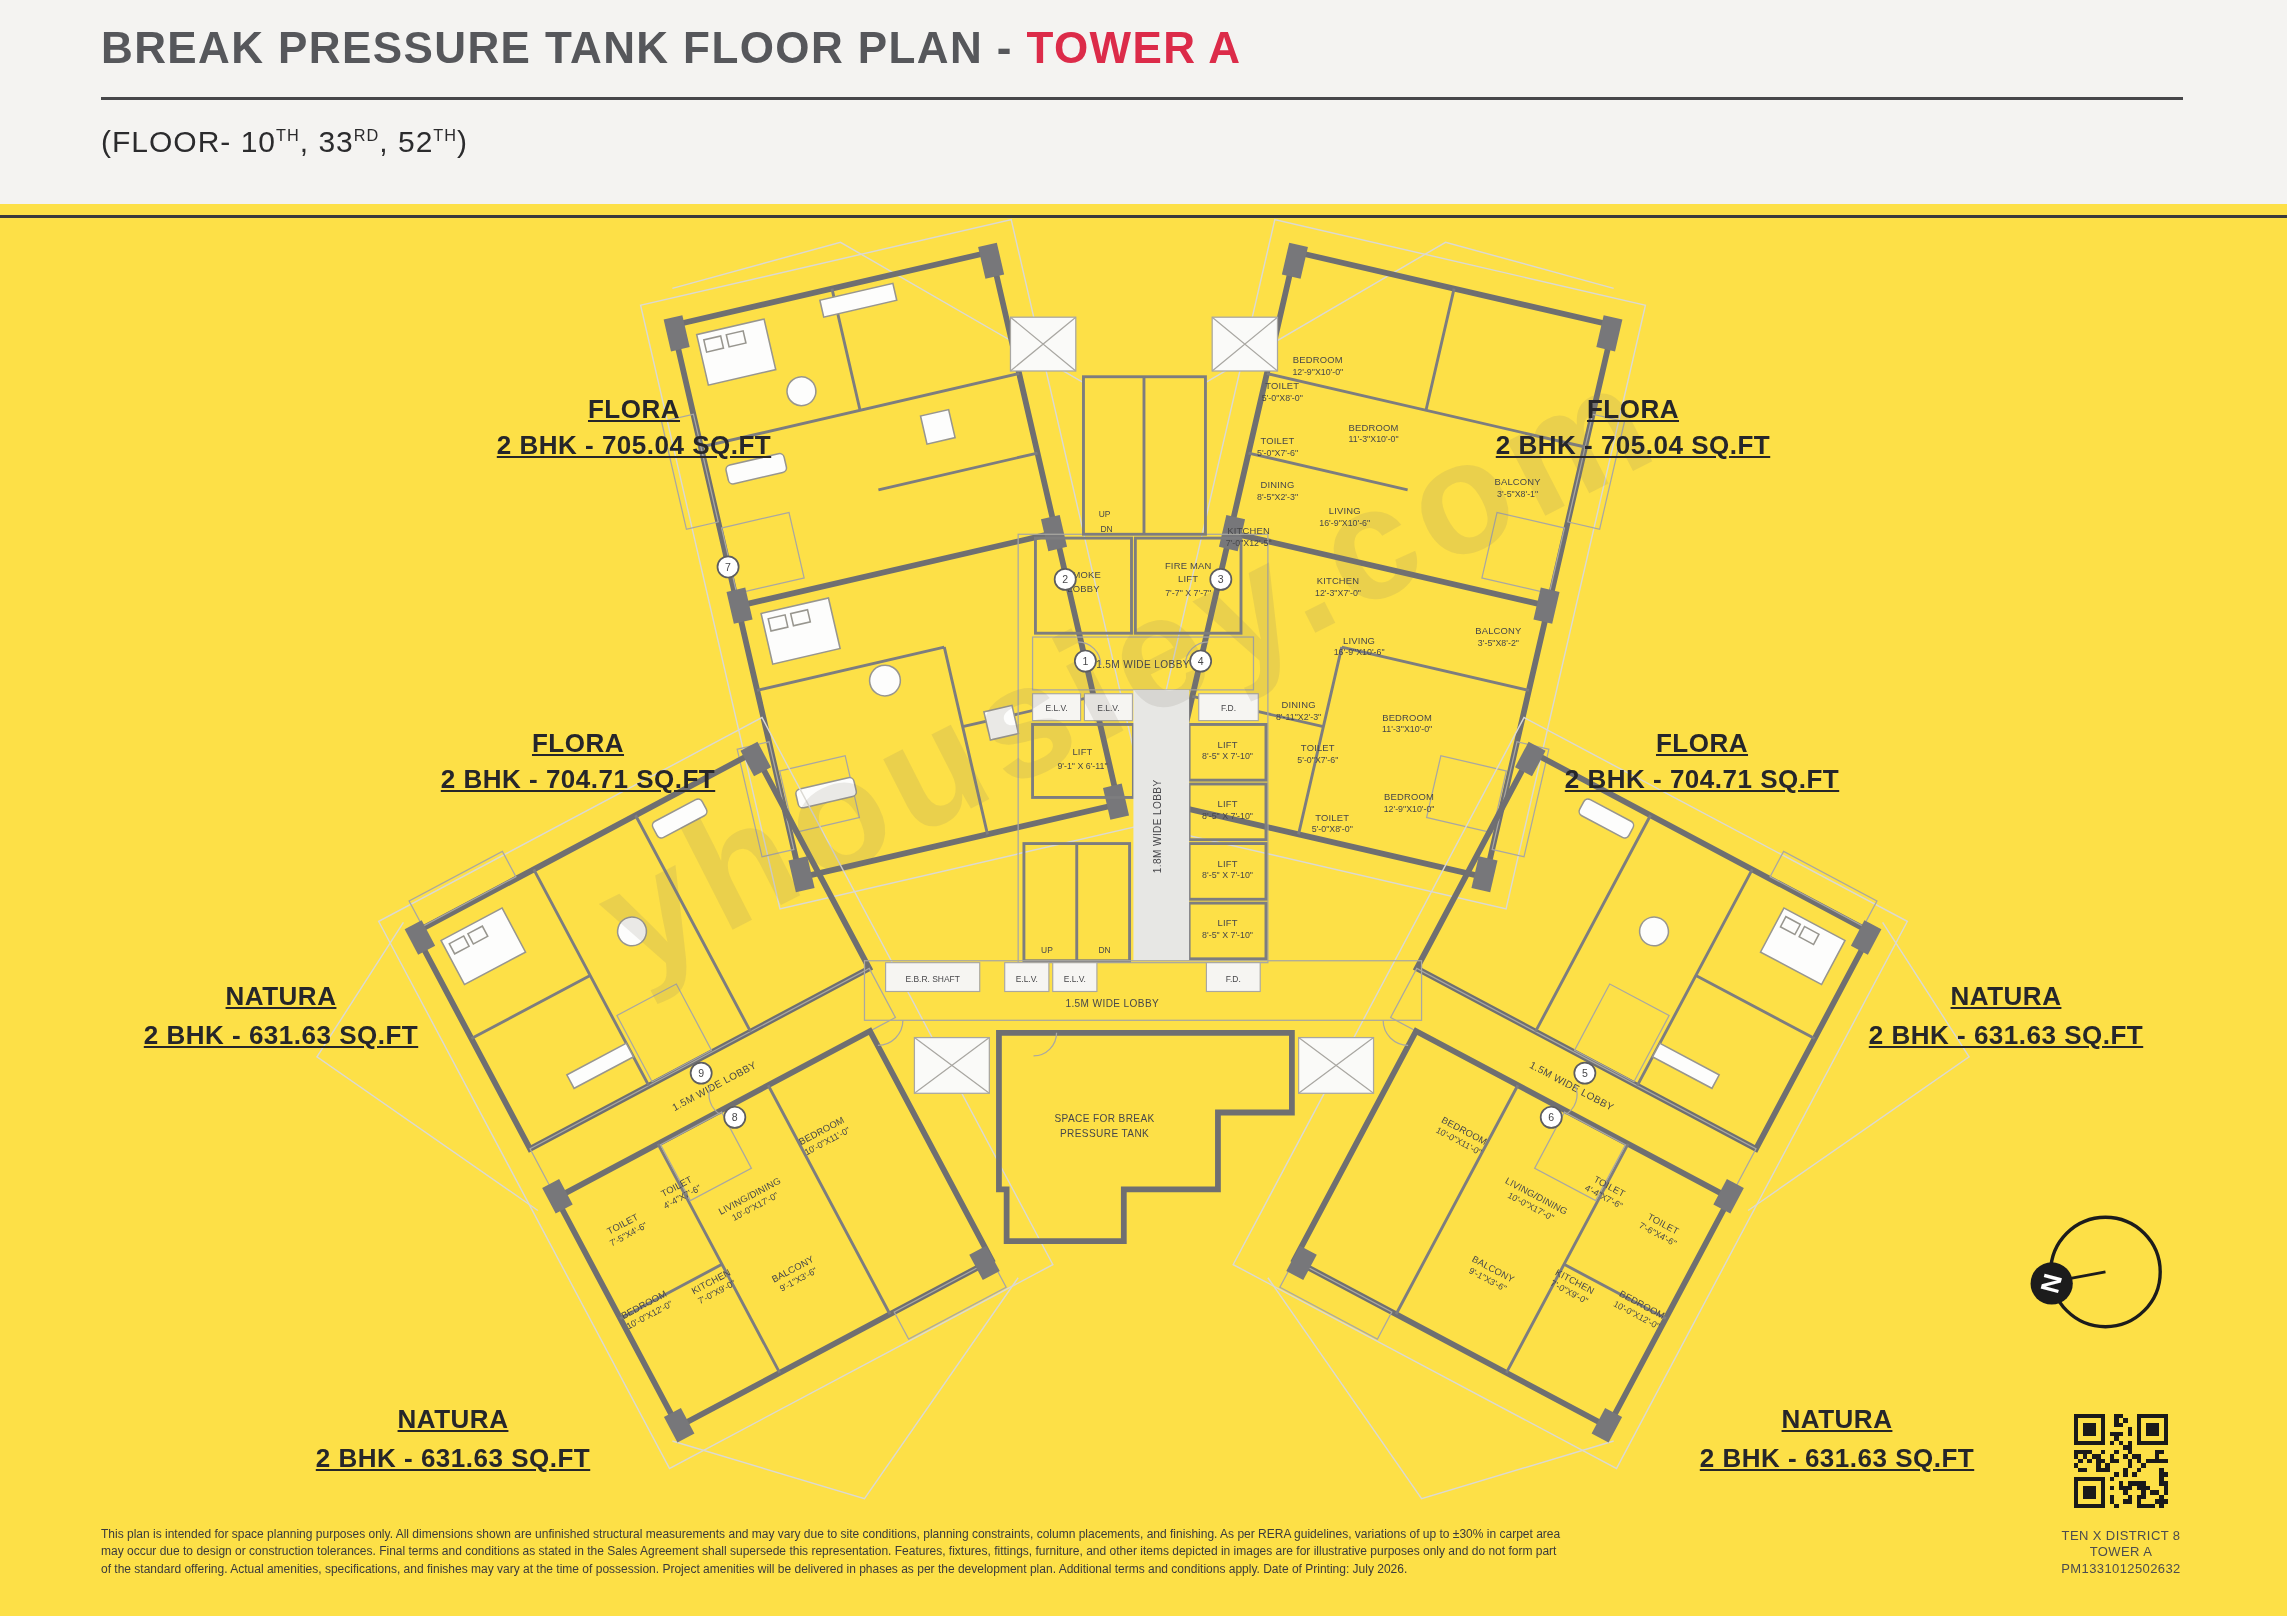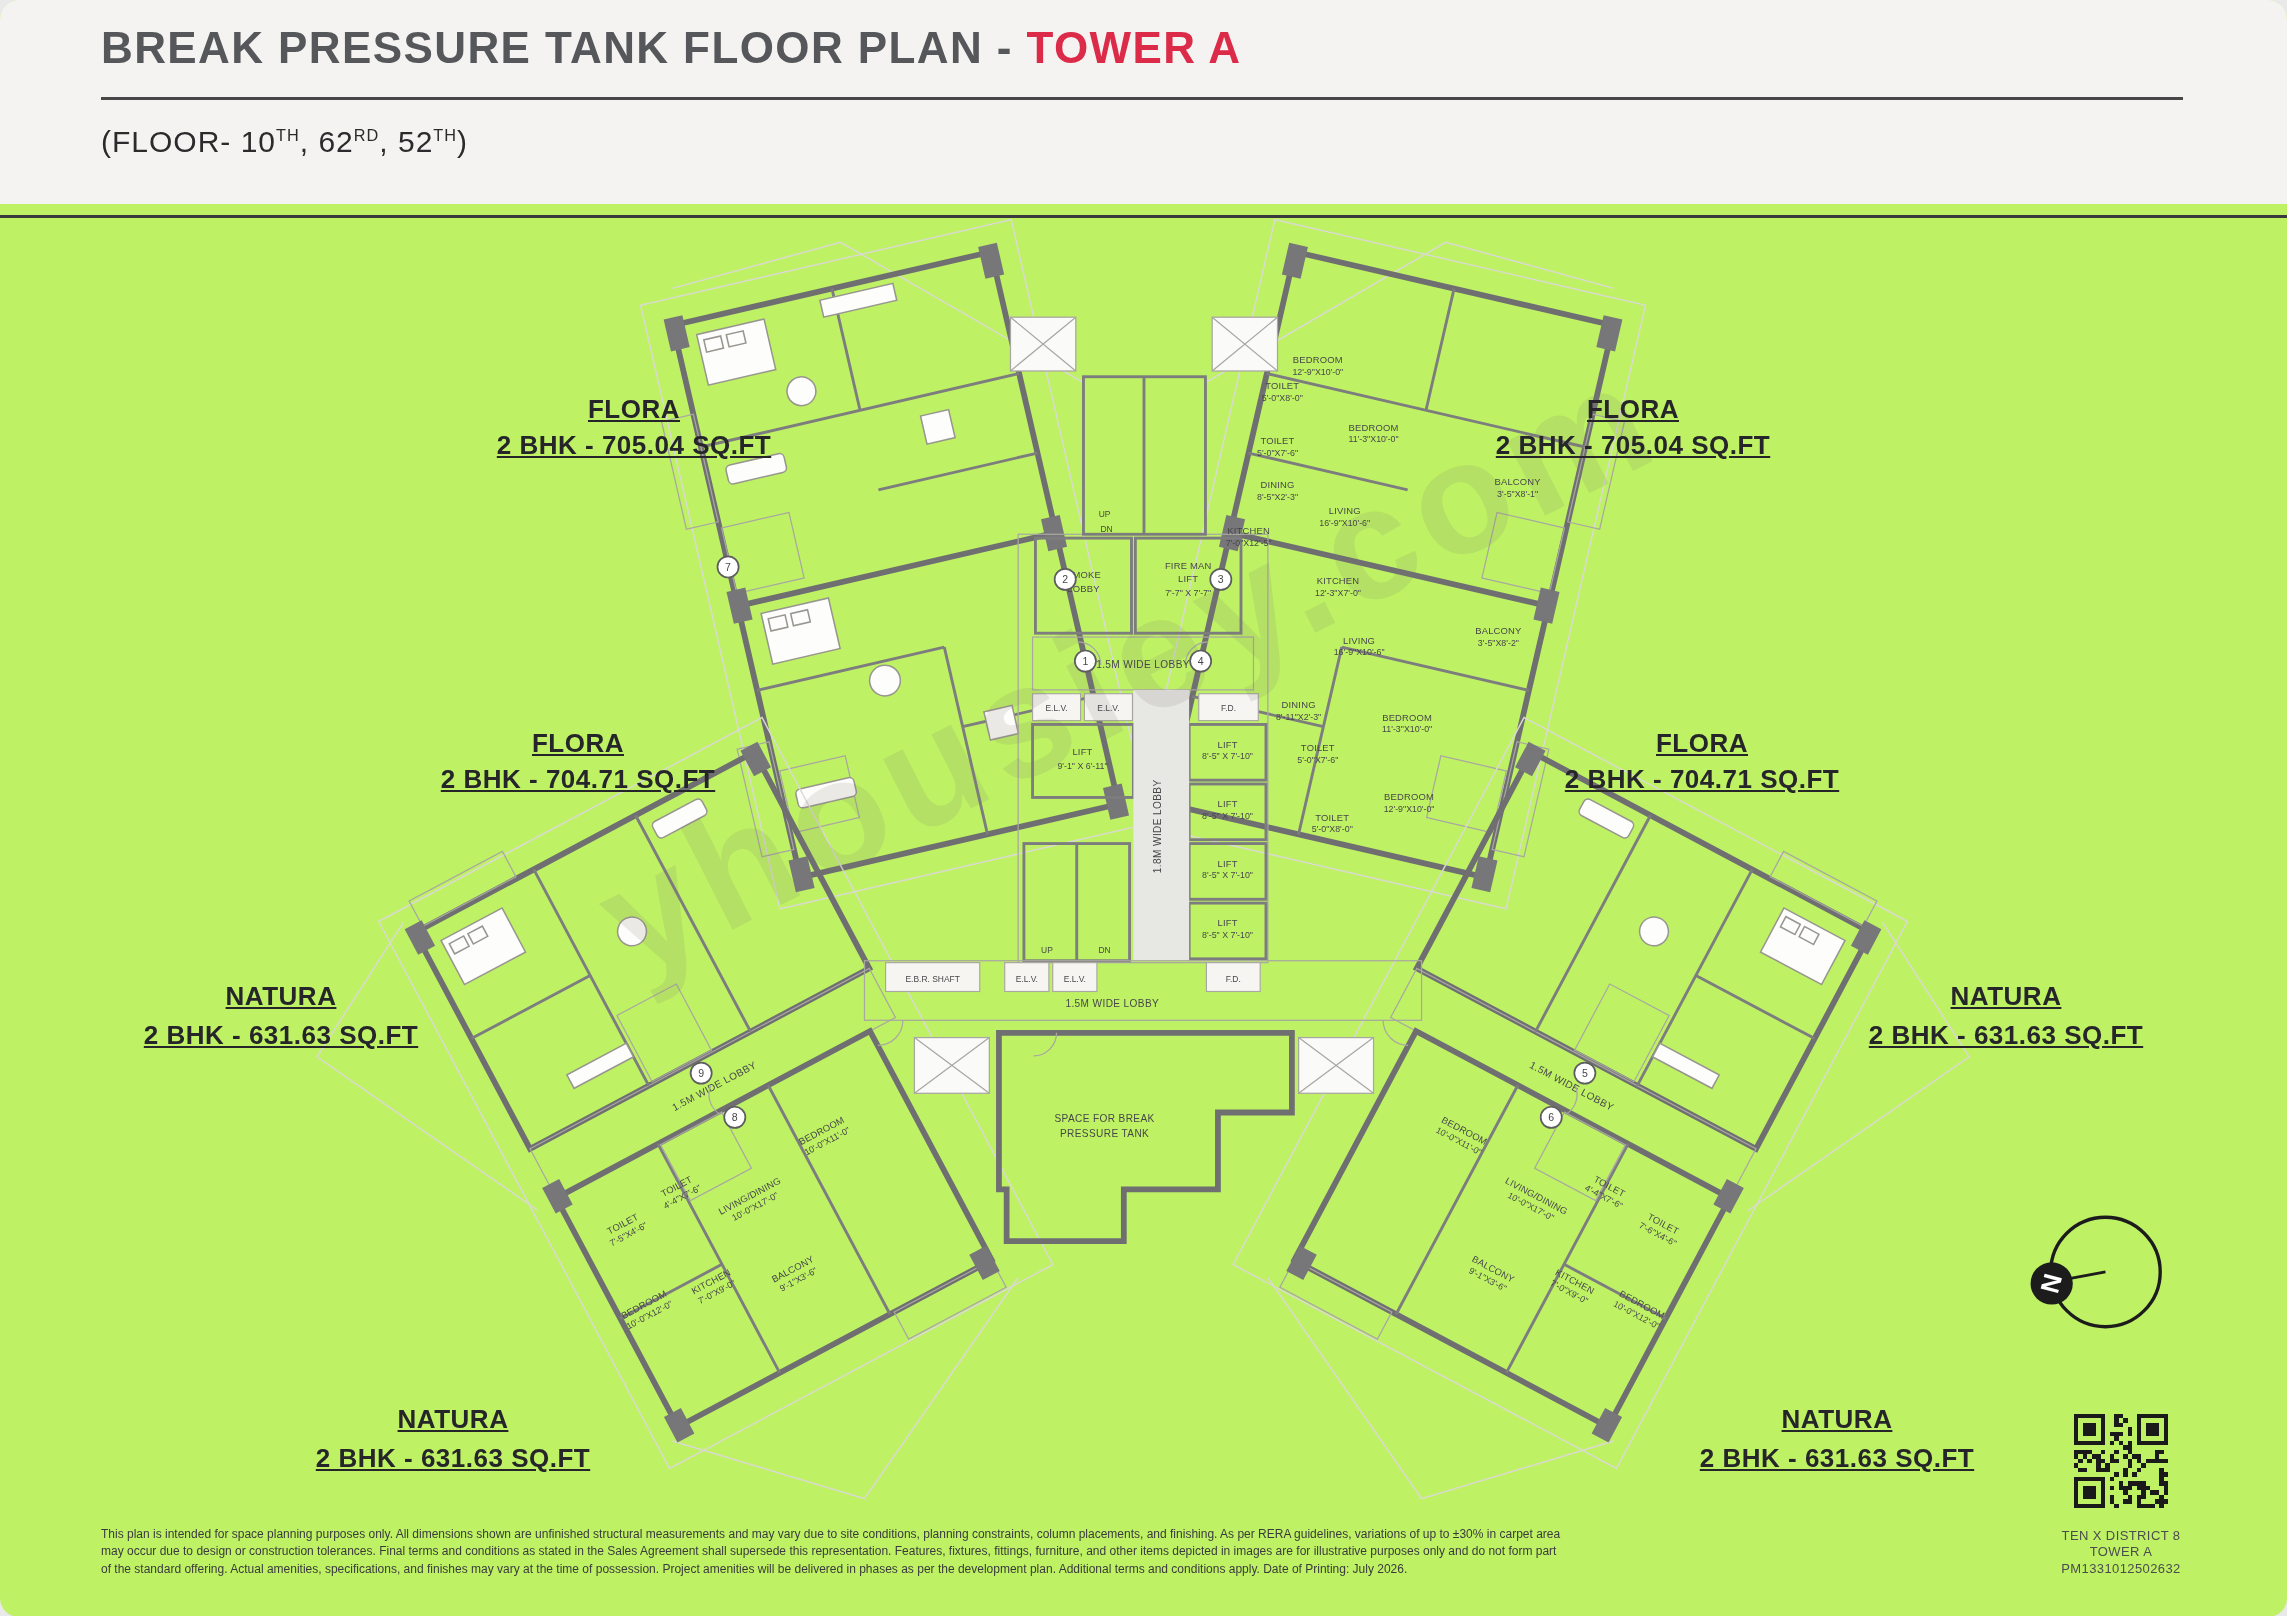--- a/index.html
+++ b/index.html
@@ -1,17 +1,17 @@
 <!DOCTYPE html>
 <html><head>
 <meta charset="utf-8">
 <style>
   html,body{margin:0;padding:0;background:#e9e9e9;}
-  .page{position:relative;width:2287px;height:1617px;background:#bef264;overflow:hidden;
-        font-family:"Liberation Sans",sans-serif;border-radius:19px;}
+  .page{position:relative;width:2287px;height:1617px;background:#fde047;overflow:hidden;
+        font-family:"Liberation Sans",sans-serif;}
   
   .hdr-band{position:absolute;left:0;top:0;width:2287px;height:204px;background:#f4f3f1;}
   .hdr-divider{position:absolute;left:0;top:215px;width:2287px;height:2.9px;background:#3a3a3c;}
   .title{position:absolute;left:101px;top:23px;font-size:44px;font-weight:bold;
          letter-spacing:1.4px;color:#56575b;white-space:nowrap;}
   .title .accent{color:#dc2b49;}
   .title-underline{position:absolute;left:101px;top:97px;width:2082px;height:2.9px;background:#47474a;}
   .subtitle{position:absolute;left:101px;top:125px;font-size:30px;color:#2b2b2d;letter-spacing:1px;}
   .subtitle sup{font-size:16.3px;}
   
@@ -52,21 +52,21 @@
           line-height:17.3px;color:#3a3a3c;}
 </style>
 </head>
 <body>
 
 <div class="page">
 
   <div class="hdr-band"></div>
   <div class="title"><span>BREAK PRESSURE TANK FLOOR PLAN - </span><span class="accent">TOWER A</span></div>
   <div class="title-underline"></div>
-  <div class="subtitle"><span>(FLOOR- 10</span><sup>TH</sup><span>, 62</span><sup>RD</sup><span>, 52</span><sup>TH</sup><span>)</span></div>
+  <div class="subtitle"><span>(FLOOR- 10</span><sup>TH</sup><span>, 33</span><sup>RD</sup><span>, 52</span><sup>TH</sup><span>)</span></div>
   <div class="hdr-divider"></div>
 
   <svg class="plansvg" width="2287" height="1617" viewBox="0 0 2381 1683">
     <defs>
       <pattern id="treads" width="10" height="13" patternUnits="userSpaceOnUse">
         <rect width="10" height="13" fill="#f1f0ee"></rect>
           <path d="M0,1 H10" stroke="#b5b3ae" stroke-width="1.2"></path>
       </pattern>
       <pattern id="grid" width="26" height="26" patternUnits="userSpaceOnUse">
         <rect width="26" height="26" fill="#cccac5"></rect>

